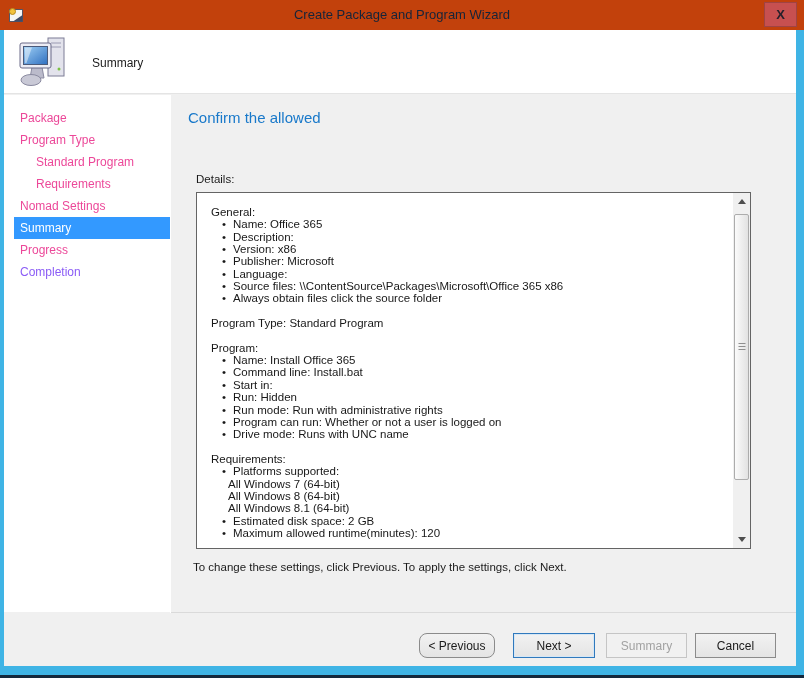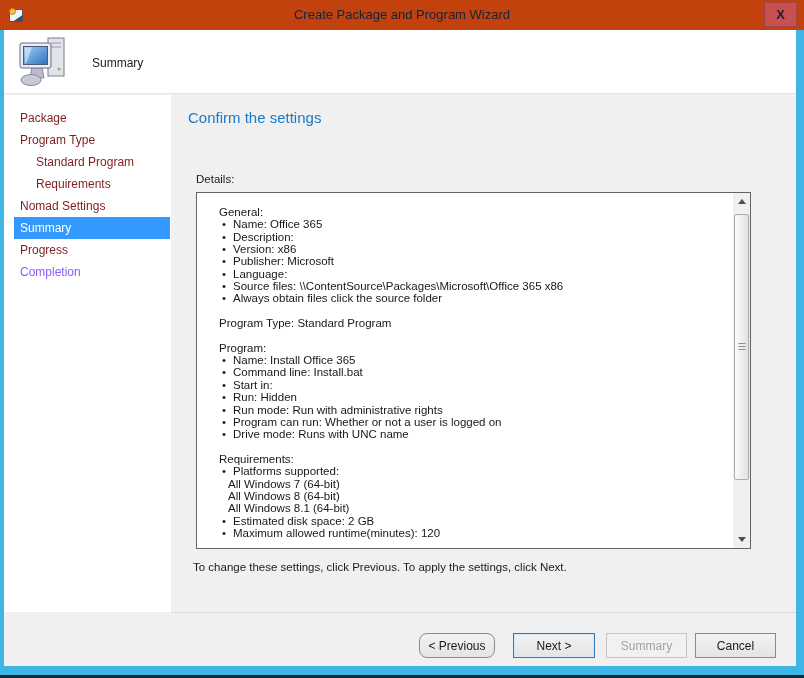--- a/index.html
+++ b/index.html
@@ -18,33 +18,33 @@
   .border-bottom{position:absolute;left:0;top:666px;width:804px;height:9px;background:#3FB4E5;}
   .border-bottom-dark{position:absolute;left:0;top:675px;width:804px;height:3px;background:#14283C;}
 
   
   .header{position:absolute;left:4px;top:30px;width:792px;height:64px;background:#FFFFFF;border-bottom:1px solid #E4E4E4;box-sizing:border-box;}
   .computer-icon{position:absolute;left:14px;top:4px;width:54px;height:54px;}
   .step-title{position:absolute;left:88px;top:26px;font-size:12px;color:#1B1B1B;}
 
   
   .sidebar{position:absolute;left:4px;top:95px;width:167px;height:517px;background:#FFFFFF;box-sizing:border-box;padding-top:12px;}
-  .nav-item{height:22px;line-height:22px;padding-left:16px;font-size:12px;color:#7f1d1d;cursor:default;}
+  .nav-item{height:22px;line-height:22px;padding-left:16px;font-size:12px;color:#ec4899;cursor:default;}
   .nav-item.indent{padding-left:32px;}
   .nav-item.selected{background:#3399FF;color:#FFFFFF;margin-left:10px;padding-left:6px;}
   .nav-item.disabled{color:#8b5cf6;}
   .v-sep{position:absolute;left:170px;top:95px;width:1px;height:571px;background:#FFFFFF;}
 
   
   .content{position:absolute;left:171px;top:95px;width:625px;height:517px;background:#F0F0F0;}
   .page-heading{position:absolute;left:17px;top:14px;font-size:15px;color:#1979CA;}
   .details-label{position:absolute;left:25px;top:78px;font-size:11.5px;color:#1B1B1B;}
   .details-box{position:absolute;left:25px;top:97px;width:555px;height:357px;background:#FFFFFF;border:1px solid #646464;box-sizing:border-box;}
   .details-text{position:absolute;left:0;top:0;right:17px;bottom:0;padding-top:13px;font-size:11.5px;line-height:12.35px;color:#181818;overflow:hidden;}
-  .ln{min-height:12.35px;padding-left:22px;white-space:pre;}
+  .ln{min-height:12.35px;padding-left:14px;white-space:pre;}
   .ln.bullet{padding-left:36px;position:relative;}
   .ln.bullet::before{content:"\2022";position:absolute;left:25px;}
   .ln.sub{padding-left:31px;}
 
   
   .scrollbar{position:absolute;right:0;top:0;width:17px;height:100%;background:#F0F0F0;}
   .sb-btn{position:absolute;left:0;width:17px;height:17px;display:flex;align-items:center;justify-content:center;}
   .sb-btn.up{top:0;} .sb-btn.down{bottom:0;}
   .tri-up{width:0;height:0;border-left:4px solid transparent;border-right:4px solid transparent;border-bottom:5px solid #4E4E4E;}
   .tri-down{width:0;height:0;border-left:4px solid transparent;border-right:4px solid transparent;border-top:5px solid #4E4E4E;}
@@ -115,21 +115,21 @@
       <div class="nav-item indent" data-name="sidebar-item-standard-program">Standard Program</div>
       <div class="nav-item indent" data-name="sidebar-item-requirements">Requirements</div>
       <div class="nav-item" data-name="sidebar-item-nomad-settings">Nomad Settings</div>
       <div class="nav-item selected" data-name="sidebar-item-summary">Summary</div>
       <div class="nav-item" data-name="sidebar-item-progress">Progress</div>
       <div class="nav-item disabled" data-name="sidebar-item-completion">Completion</div>
     </div>
   <div class="v-sep" data-name="sidebar-separator"></div>
 
   <div class="content" data-name="content-area">
-    <div class="page-heading" data-name="page-heading">Confirm the settings</div>
+    <div class="page-heading" data-name="page-heading">Confirm the allowed</div>
     <div class="details-label" data-name="details-label">Details:</div>
 
     <div class="details-box" data-name="details-box">
       <div class="details-text" data-name="details-text">
           <div class="ln plain" data-name="details-line">General:</div>
           <div class="ln bullet" data-name="details-line">Name: Office 365</div>
           <div class="ln bullet" data-name="details-line">Description:</div>
           <div class="ln bullet" data-name="details-line">Version: x86</div>
           <div class="ln bullet" data-name="details-line">Publisher: Microsoft</div>
           <div class="ln bullet" data-name="details-line">Language:</div>

